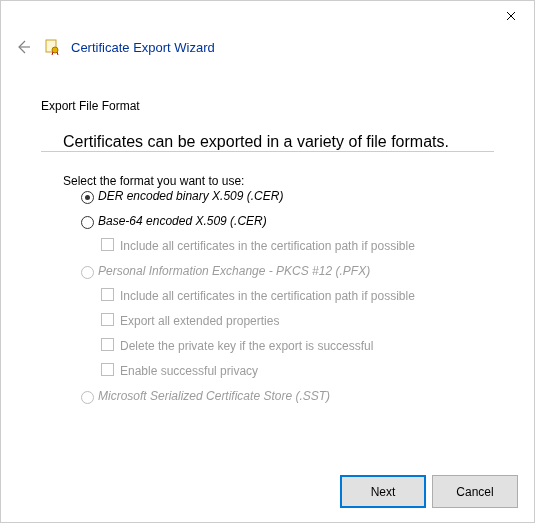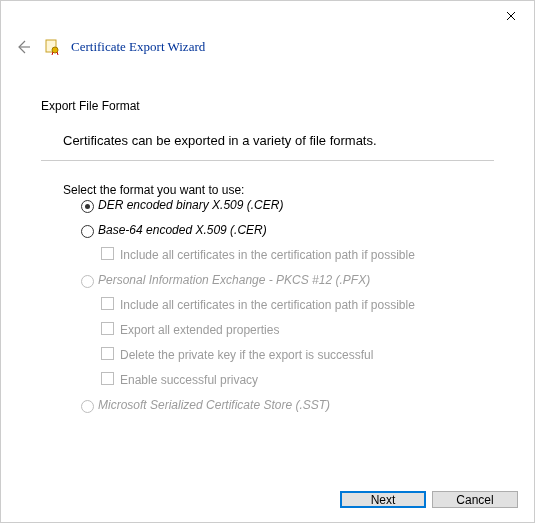--- a/index.html
+++ b/index.html
@@ -50,34 +50,32 @@
   .cert-icon {
     width: 18px;
     height: 18px;
     display: flex;
     align-items: center;
     justify-content: center;
   }
   .header-title {
     color: #003399;
     font-size: 13px;
-    font-family: Liberation Serif, serif;
   }
   .content {
     padding: 42px 40px 0 40px;
   }
   .section-title {
     font-weight: 400;
     font-size: 12px;
     margin-bottom: 20px;
   }
   .section-desc {
     padding-left: 22px;
-    font-size: 13px;
-    margin-bottom: 12px;
+    font-size: 16px;
   }
   .divider {
     border: none;
     border-top: 1px solid #ccc;
     margin: 0 0 22px 0;
   }
   .prompt {
     padding-left: 22px;
   }
   .options {
@@ -124,21 +122,21 @@
   .disabled-text { color: #9c9c9c; }
   .footer {
     position: absolute;
     bottom: 14px;
     right: 16px;
     display: flex;
     gap: 6px;
   }
   .btn {
     min-width: 86px;
-    height: 17px;
+    height: 33px;
     font-family: inherit;
     font-size: 12px;
     background: #e1e1e1;
     border: 1px solid #adadad;
     display: inline-flex;
     align-items: center;
     justify-content: center;
     padding: 0 12px;
     cursor: default;
   }

